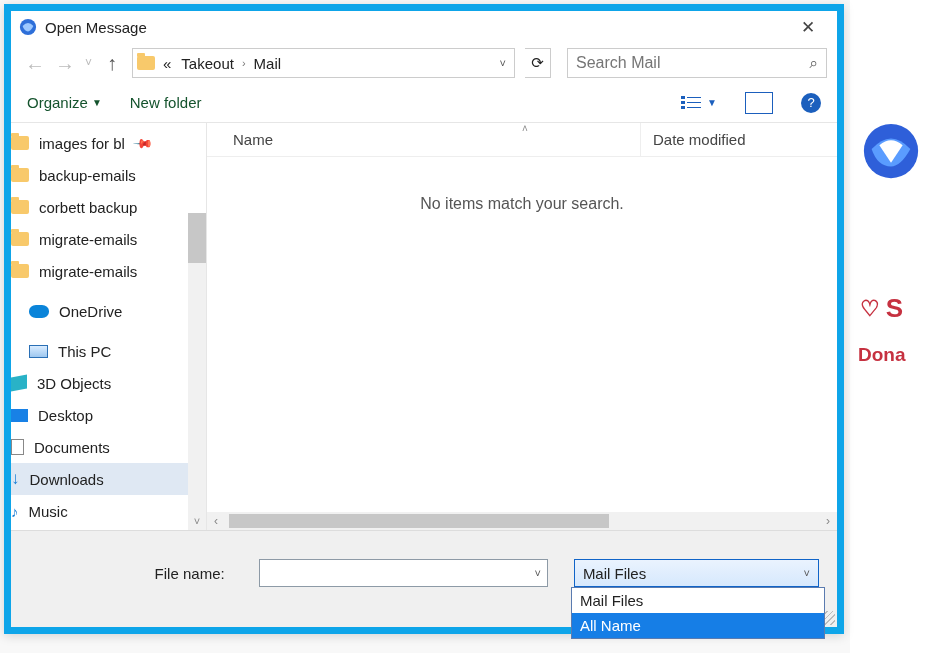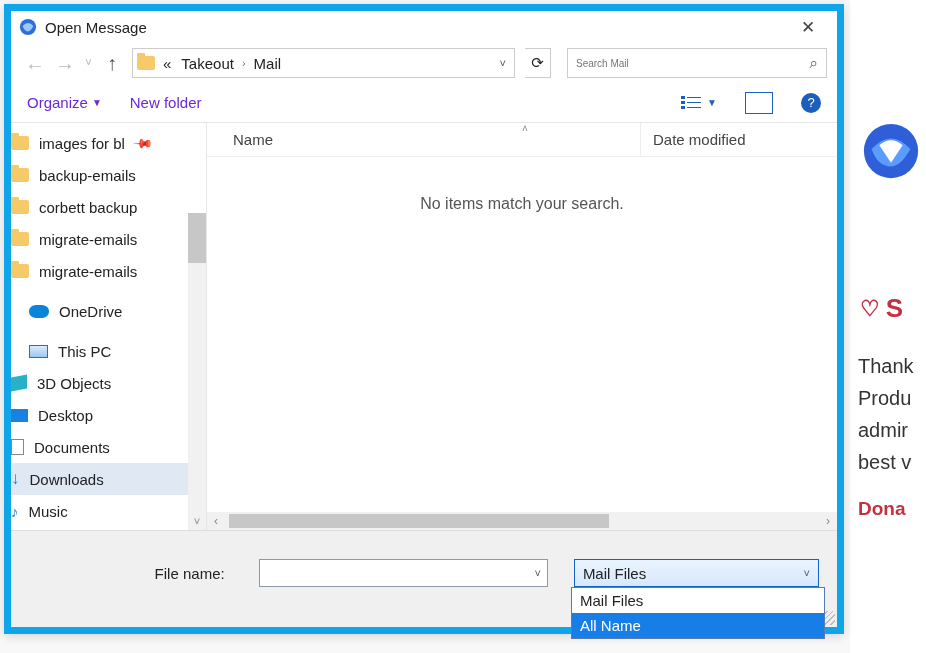--- a/index.html
+++ b/index.html
@@ -13,24 +13,24 @@
   .navarrow { color: #bbb; font-size: 20px; width: 20px; text-align: center; }
   .navarrow.up { color: #555; }
   .chev { color: #bbb; font-size: 12px; }
   .addrbar { flex: 1; display: flex; align-items: center; height: 30px; border: 1px solid #ccc; background: #fff; padding: 0 4px; gap: 6px; font-size: 15px; }
   .crumb { color: #222; padding: 0 2px; }
   .crumb-caret { color: #777; font-size: 11px; }
   .addr-spacer { flex: 1; }
   .addr-dd { color: #555; font-size: 11px; padding: 0 4px; }
   .refresh { width: 26px; height: 30px; border: 1px solid #ccc; border-left: none; display: flex; align-items: center; justify-content: center; font-size: 15px; background:#fff; }
   .searchbox { width: 260px; height: 30px; border: 1px solid #ccc; display: flex; align-items: center; padding: 0 8px; margin-left:6px; background:#fff; }
-  .searchbox input { flex: 1; border: none; outline: none; font-size: 10px; color:#0369a1; }
+  .searchbox input { flex: 1; border: none; outline: none; font-size: 16px; color:#0369a1; }
   .searchicon { color: #555; font-size: 15px; }
   .toolbar { display: flex; align-items: center; height: 40px; padding: 0 16px; border-bottom: 1px solid #e6e6e6; gap: 28px; }
-  .toolbar .tb-item { color: #6d28d9; cursor: pointer; display:flex; align-items:center; gap:4px; }
+  .toolbar .tb-item { color: #14532d; cursor: pointer; display:flex; align-items:center; gap:4px; }
   .tb-caret { font-size: 10px; }
   .tb-spacer { flex:1; }
   .tb-iconbtn { color: #1b5fbd; cursor: pointer; display:flex; align-items:center; gap:4px; }
   .tb-iconbtn.box { width:28px; height:22px; border:1px solid #1b5fbd; display:flex; }
   .tb-iconbtn.box .half { width:50%; background:#1b5fbd; }
   .tb-iconbtn.box .half2 { width:50%; }
   .help-circle { width:20px; height:20px; border-radius:50%; background:#1b5fbd; color:#fff; font-size:13px; display:flex; align-items:center; justify-content:center; }
   .mainarea { flex:1; display:flex; overflow:hidden; border-bottom:1px solid #ddd; }
   .sidebar { width: 196px; border-right: 1px solid #e6e6e6; overflow-y: hidden; position:relative; }
   .sb-scroll-track { position:absolute; right:0; top:90px; width:18px; height:320px; background:#f1f1f1; }
@@ -83,21 +83,20 @@
 <div class="behind">
   <svg class="logo" viewBox="0 0 64 64">
     <circle cx="32" cy="32" r="28" fill="#2e5fd9"></circle>
     <path d="M12 30 q20 -22 40 0 q-10 18 -20 18 q-14 0 -20 -18" fill="#5a9cff"></path>
     <path d="M20 26 q12 -10 24 0 l-12 18 z" fill="#fff"></path>
   </svg>
   <div class="s-row">
     <span class="heart">♡</span>
     <span>S</span>
   </div>
-  <div class="txt">Thank<br>Produ<br>admir<br>best v</div>
   <div class="donate">Dona</div>
 </div>
 
 <div class="dialog">
 
   <div class="titlebar">
     <svg class="app-icon" viewBox="0 0 20 20">
       <circle cx="10" cy="10" r="9" fill="#2e6fd9"></circle>
         <path d="M4 9 q6 -7 12 0 q-3 6 -6 6 q-4 0 -6 -6" fill="#9cc8ff"></path>
     </svg>

